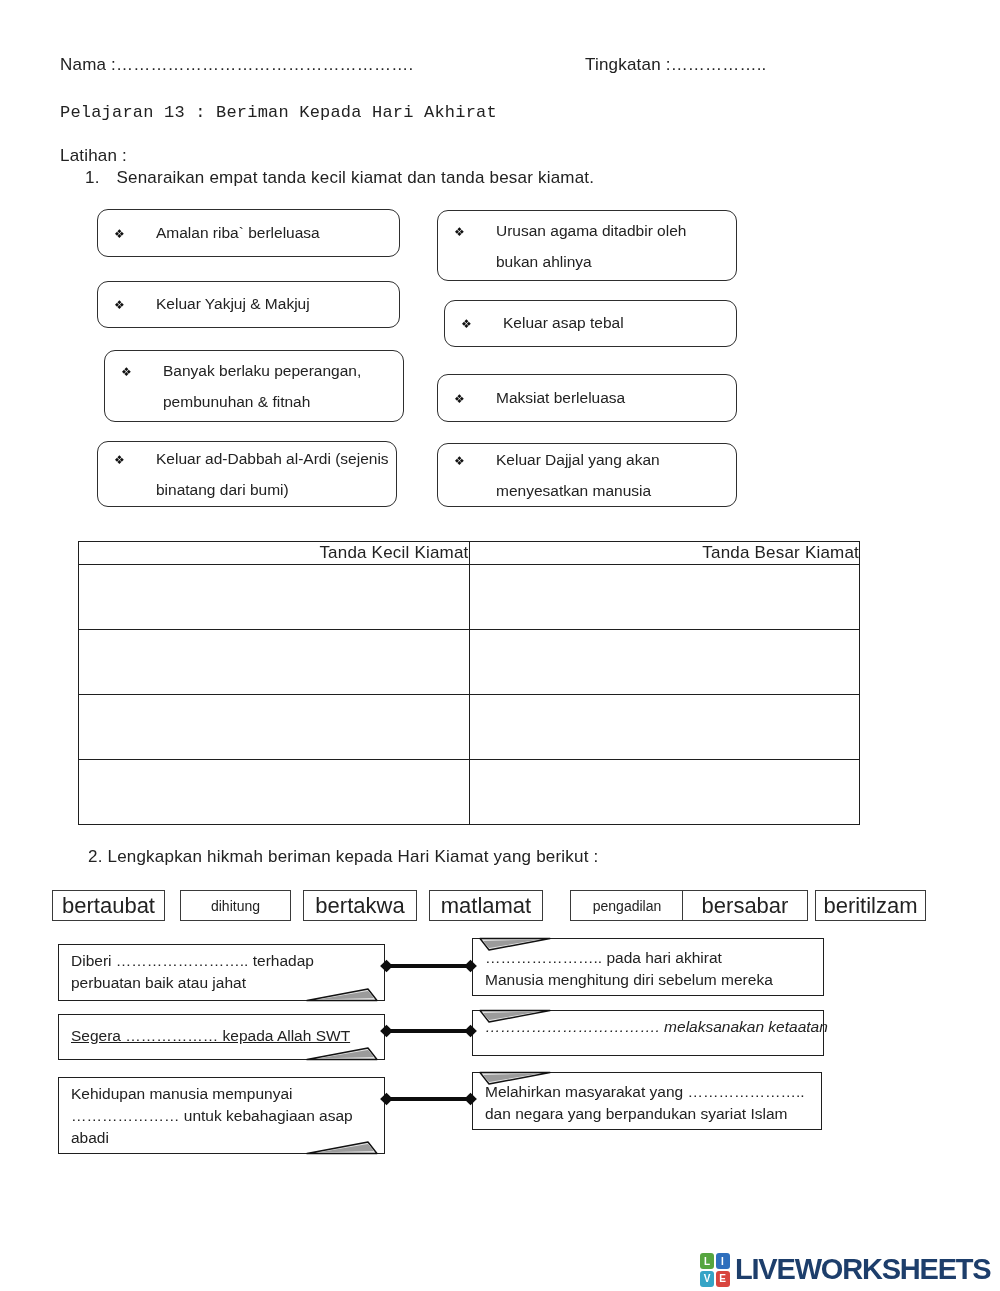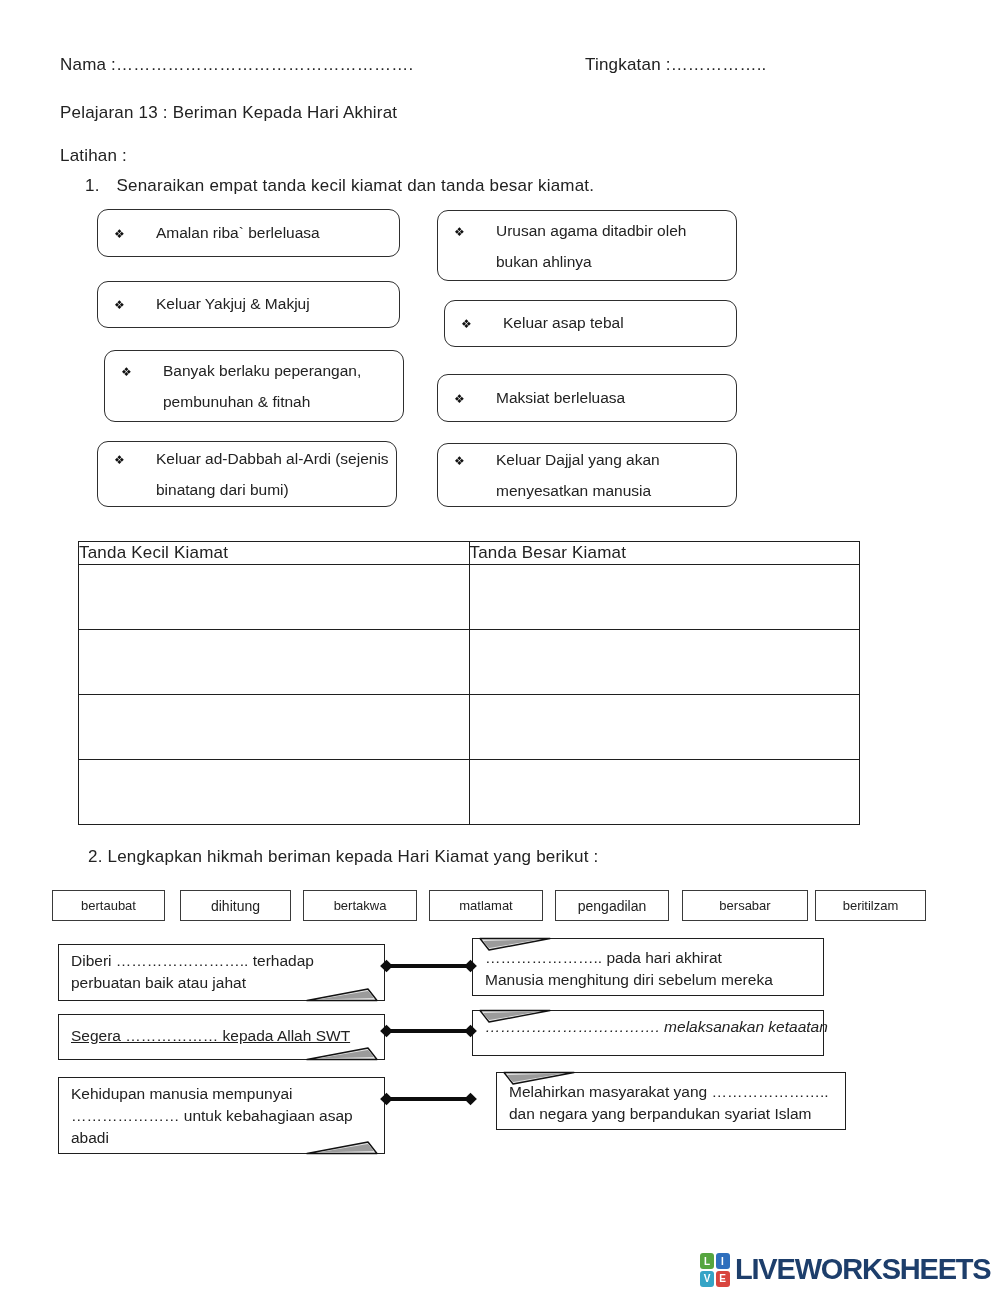--- a/index.html
+++ b/index.html
@@ -16,26 +16,26 @@
     background:#fff; display:flex; flex-direction:column; justify-content:center;
     padding-left:16px;
   }
   .sline { font-size:15.5px; line-height:29px; white-space:nowrap; color:#222; }
   .sline.first { display:flex; align-items:baseline; }
   .bullet { display:inline-block; width:42px; font-size:12px; color:#111; flex:0 0 42px; }
   .sline.rest { padding-left:42px; }
   
   .ktable { position:absolute; border-collapse:collapse; table-layout:fixed; }
   .ktable th, .ktable td { border:1.5px solid #1f1f1f; font-weight:normal; }
-  .ktable th { height:23px; font-size:17px; text-align:left; color:#222; letter-spacing:.2px; }
+  .ktable th { height:23px; font-size:17px; text-align:right; color:#222; letter-spacing:.2px; }
   .ktable td { height:65px; background:#fff; }
   
   .wbox {
     position:absolute; top:890px; height:31px; border:1.4px solid #3a3a3a; background:#fff;
-    display:flex; align-items:center; justify-content:center; font-size:13px; color:#222;
+    display:flex; align-items:center; justify-content:center; font-size:22px; color:#222;
   }
   .wbox.small { font-size:14px; }
   
   .mbox {
     position:absolute; border:1.7px solid #1f1f1f; background:#fff;
     padding:5px 10px 0 12px;
   }
   .mline { font-size:15.5px; line-height:22px; color:#222; white-space:nowrap; }
   .fold { position:absolute; }
   .fold.br { right:6px; bottom:-2px; }
@@ -63,23 +63,23 @@
   }
 </style>
 </head>
 <body>
 
 <div class="page">
 
   <span class="abs toptext" style="left:60px; top:55px;">Nama :…………………………………………….</span>
   <span class="abs toptext" style="left:585px; top:55px;">Tingkatan :……………..</span>
 
-  <span class="abs toptext" style="left:60px; top:103px;">Pelajaran 13 : Beriman Kepada Hari Akhirat</span>
+  <span class="abs toptext" style="left:60px; top:103px;font-family:Liberation Mono, monospace;">Pelajaran 13 : Beriman Kepada Hari Akhirat</span>
   <span class="abs toptext" style="left:60px; top:146px;">Latihan :</span>
-  <span class="abs toptext" style="left:85px; top:176px;">
+  <span class="abs toptext" style="left:85px; top:168px;">
     <span>1.</span>
     <span style="margin-left:12px;">Senaraikan empat tanda kecil kiamat dan tanda besar kiamat.</span>
   </span>
 
   <div class="sbox" style="left:97px; top:209px; width:303px; height:48px;">
     <div class="sline first">
         <span class="bullet">❖</span>
         <span>Amalan riba` berleluasa</span>
       </div>
   </div>
@@ -155,21 +155,21 @@
         </tr>
   </tbody>
     </table>
 
   <span class="abs toptext" style="left:88px; top:847px;">2. Lengkapkan hikmah beriman kepada Hari Kiamat yang berikut :</span>
 
   <div class="wbox" style="left:52px; width:113px;">bertaubat</div>
   <div class="wbox small" style="left:180px; width:111px;">dihitung</div>
   <div class="wbox" style="left:303px; width:114px;">bertakwa</div>
   <div class="wbox" style="left:429px; width:114px;">matlamat</div>
-  <div class="wbox small" style="left:555px; width:114px;">pengadilan</div>
+  <div class="wbox small" style="left:570px; width:114px;">pengadilan</div>
   <div class="wbox" style="left:682px; width:126px;">bersabar</div>
   <div class="wbox" style="left:815px; width:111px;">beritilzam</div>
 
   <div class="mbox" style="left:58px; top:944px; width:327px; height:57px;">
     <div class="mline">Diberi …………………….. terhadap</div>
     <div class="mline">perbuatan baik atau jahat</div>
     <svg class="fold br" width="72" height="15" viewBox="0 0 72 15">
       <polygon points="1,13.5 71,13.5 62,2" fill="#e3e3e3" stroke="#111" stroke-width="1.4" stroke-linejoin="round"></polygon>
       <polygon points="12,12.5 62,4 68,11" fill="#9b9b9b"></polygon>
     </svg>
@@ -199,21 +199,21 @@
       <polygon points="60,2.5 10,11 4,4" fill="#9b9b9b"></polygon>
     </svg>
   </div>
   <div class="mbox" style="left:472px; top:1010px; width:352px; height:46px; font-style:italic;">
     <div class="mline">……………………………. melaksanakan ketaatan</div>
     <svg class="fold tl" width="72" height="15" viewBox="0 0 72 15">
       <polygon points="71,1.5 1,1.5 10,13" fill="#e3e3e3" stroke="#111" stroke-width="1.4" stroke-linejoin="round"></polygon>
       <polygon points="60,2.5 10,11 4,4" fill="#9b9b9b"></polygon>
     </svg>
   </div>
-  <div class="mbox" style="left:496px; top:1072px; width:350px; height:58px; padding-top:8px;">
+  <div class="mbox" style="left:472px; top:1072px; width:350px; height:58px; padding-top:8px;">
     <div class="mline">Melahirkan masyarakat yang …………………..</div>
     <div class="mline">dan negara yang berpandukan syariat Islam</div>
     <svg class="fold tl" width="72" height="15" viewBox="0 0 72 15">
       <polygon points="71,1.5 1,1.5 10,13" fill="#e3e3e3" stroke="#111" stroke-width="1.4" stroke-linejoin="round"></polygon>
       <polygon points="60,2.5 10,11 4,4" fill="#9b9b9b"></polygon>
     </svg>
   </div>
 
   <div class="connector" style="left:386px; top:964px; width:85px;"></div>
   <div class="connector" style="left:386px; top:1029px; width:85px;"></div>

